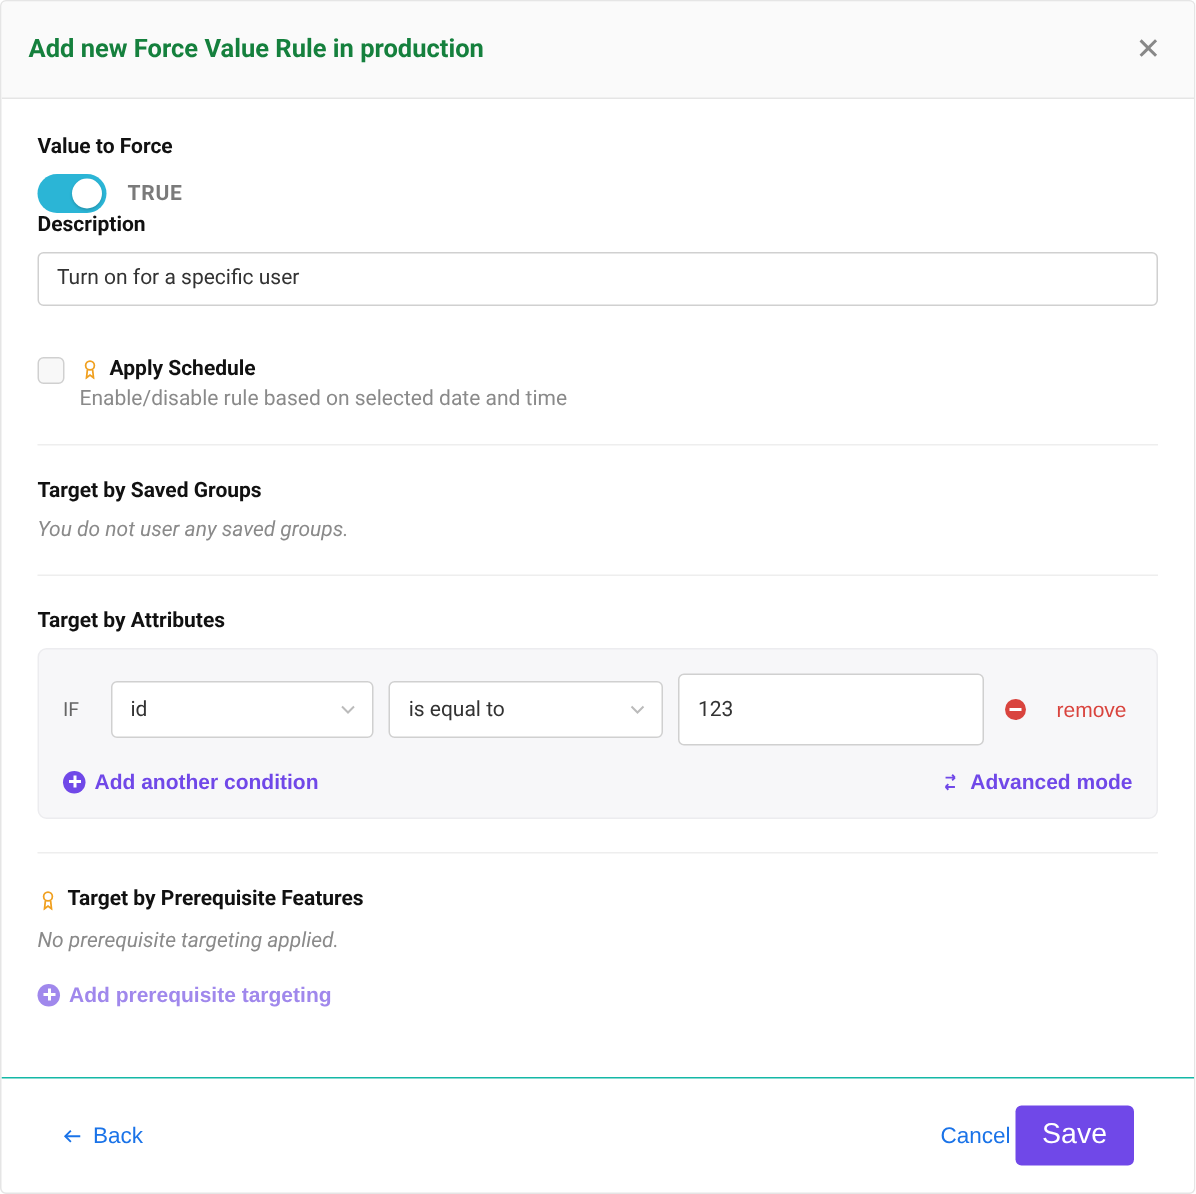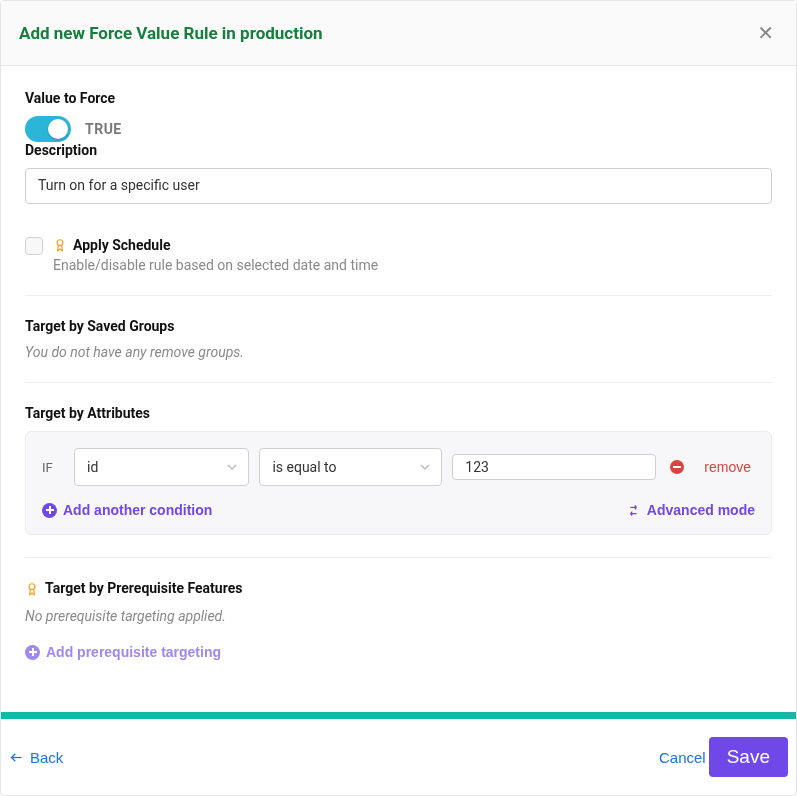--- a/index.html
+++ b/index.html
@@ -164,21 +164,21 @@
     color: #333;
   }
   .select .chevron {
     position: absolute;
     right: 8px;
     color: #bbb;
   }
   .select-wide { flex: 1.05; }
   .val-input {
     flex: 1;
-    height: 26px;
+    height: 48px;
     background: #fff;
     border: 1px solid #d0d0d0;
     border-radius: 4px;
     padding: 0 12px;
     font-size: 14px;
     color: #333;
     font-family: inherit;
   }
   .remove-btn {
     background: none;
@@ -249,22 +249,22 @@
   .prereq-header {
     display: flex;
     align-items: center;
     gap: 6px;
     margin-bottom: 10px;
   }
   .modal-footer {
     display: flex;
     justify-content: space-between;
     align-items: center;
-    padding: 18px 8px;
-    border-top: 7px solid #14b8a6;
+    padding: 18px 40px;
+    border-top: 1px solid #14b8a6;
   }
   .back-btn {
     background: none;
     border: none;
     color: #1a73e8;
     display: flex;
     align-items: center;
     gap: 6px;
     cursor: pointer;
     font-size: 15px;
@@ -334,21 +334,21 @@
           <span class="sched-label">Apply Schedule</span>
         </div>
         <div class="sched-sub">Enable/disable rule based on selected date and time</div>
       </div>
     </div>
 
     <div class="divider"></div>
 
     <div>
       <label class="section-label">Target by Saved Groups</label>
-      <div class="empty-text">You do not have any remove groups.</div>
+      <div class="empty-text">You do not user any saved groups.</div>
     </div>
 
     <div class="divider"></div>
 
     <div>
       <label class="section-label">Target by Attributes</label>
       <div class="attr-block">
         <div class="cond-row">
           <span class="if-text">IF</span>
 

